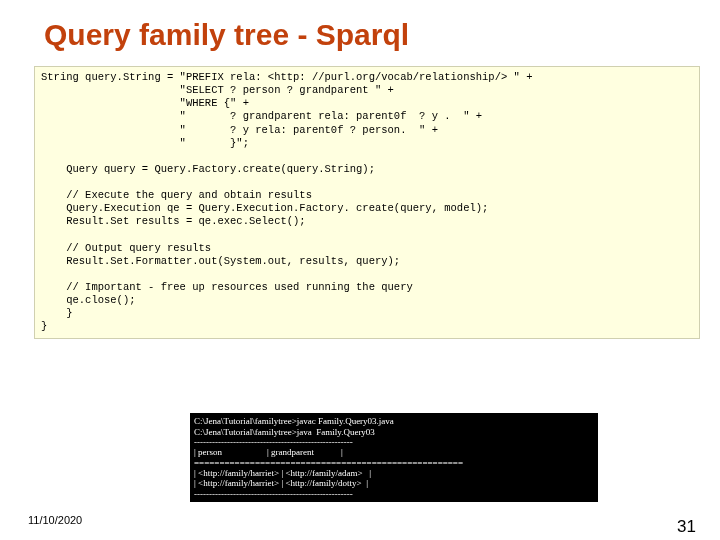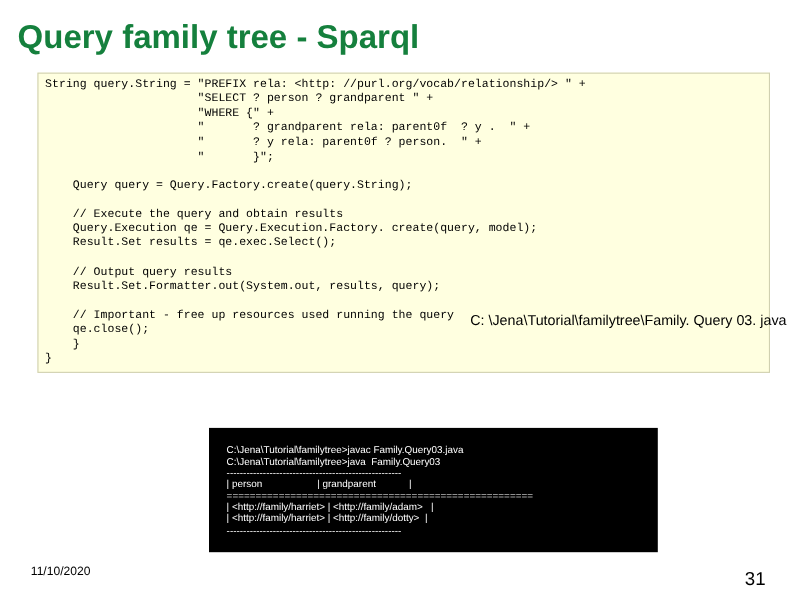--- a/index.html
+++ b/index.html
@@ -8,22 +8,22 @@
     width: 720px;
     height: 540px;
     background: #ffffff;
     font-family: Arial, sans-serif;
     position: relative;
     overflow: hidden;
   }
   .title {
     font-size: 30px;
     font-weight: bold;
-    color: #15803d;
-    padding: 18px 0 10px 16px;
+    color: #c2410c;
+    padding: 18px 0 10px 44px;
   }
   .code-box {
     margin: 4px 20px 0 34px;
     background: #ffffe0;
     border: 1px solid #d0d0b0;
     padding: 4px 8px 4px 6px;
     font-family: "Courier New", monospace;
     font-size: 10.5px;
     line-height: 1.25;
     color: #000;
@@ -48,23 +48,23 @@
     bottom: 38px;
     width: 400px;
     background: #000;
     color: #fff;
     font-family: "Courier New", monospace;
     font-size: 9px;
     line-height: 1.15;
     padding: 3px 4px;
   }
   .terminal pre {
-    margin: 12px;
+    margin: 0;
     white-space: pre;
-    font-family: Liberation Sans, sans-serif;
+    font-family: Liberation Serif, serif;
   }
   .footer-date {
     position: absolute;
     left: 28px;
     bottom: 14px;
     font-size: 11px;
     color: #000;
   }
   .footer-page {
     position: absolute;
@@ -93,21 +93,20 @@
     Query.Execution qe = Query.Execution.Factory. create(query, model);
     Result.Set results = qe.exec.Select();
 
     // Output query results
     Result.Set.Formatter.out(System.out, results, query);
 
     // Important - free up resources used running the query
     qe.close();
     }
 }</pre>
-  <div class="file-path">C: \Jena\Tutorial\familytree\Family. Query 03. java</div>
 </div>
 
 <div class="terminal">
   <pre>C:\Jena\Tutorial\familytree&gt;javac Family.Query03.java
 C:\Jena\Tutorial\familytree&gt;java  Family.Query03
 -----------------------------------------------------
 | person                    | grandparent            |
 =====================================================
 | &lt;http://family/harriet&gt; | &lt;http://family/adam&gt;   |
 | &lt;http://family/harriet&gt; | &lt;http://family/dotty&gt;  |

